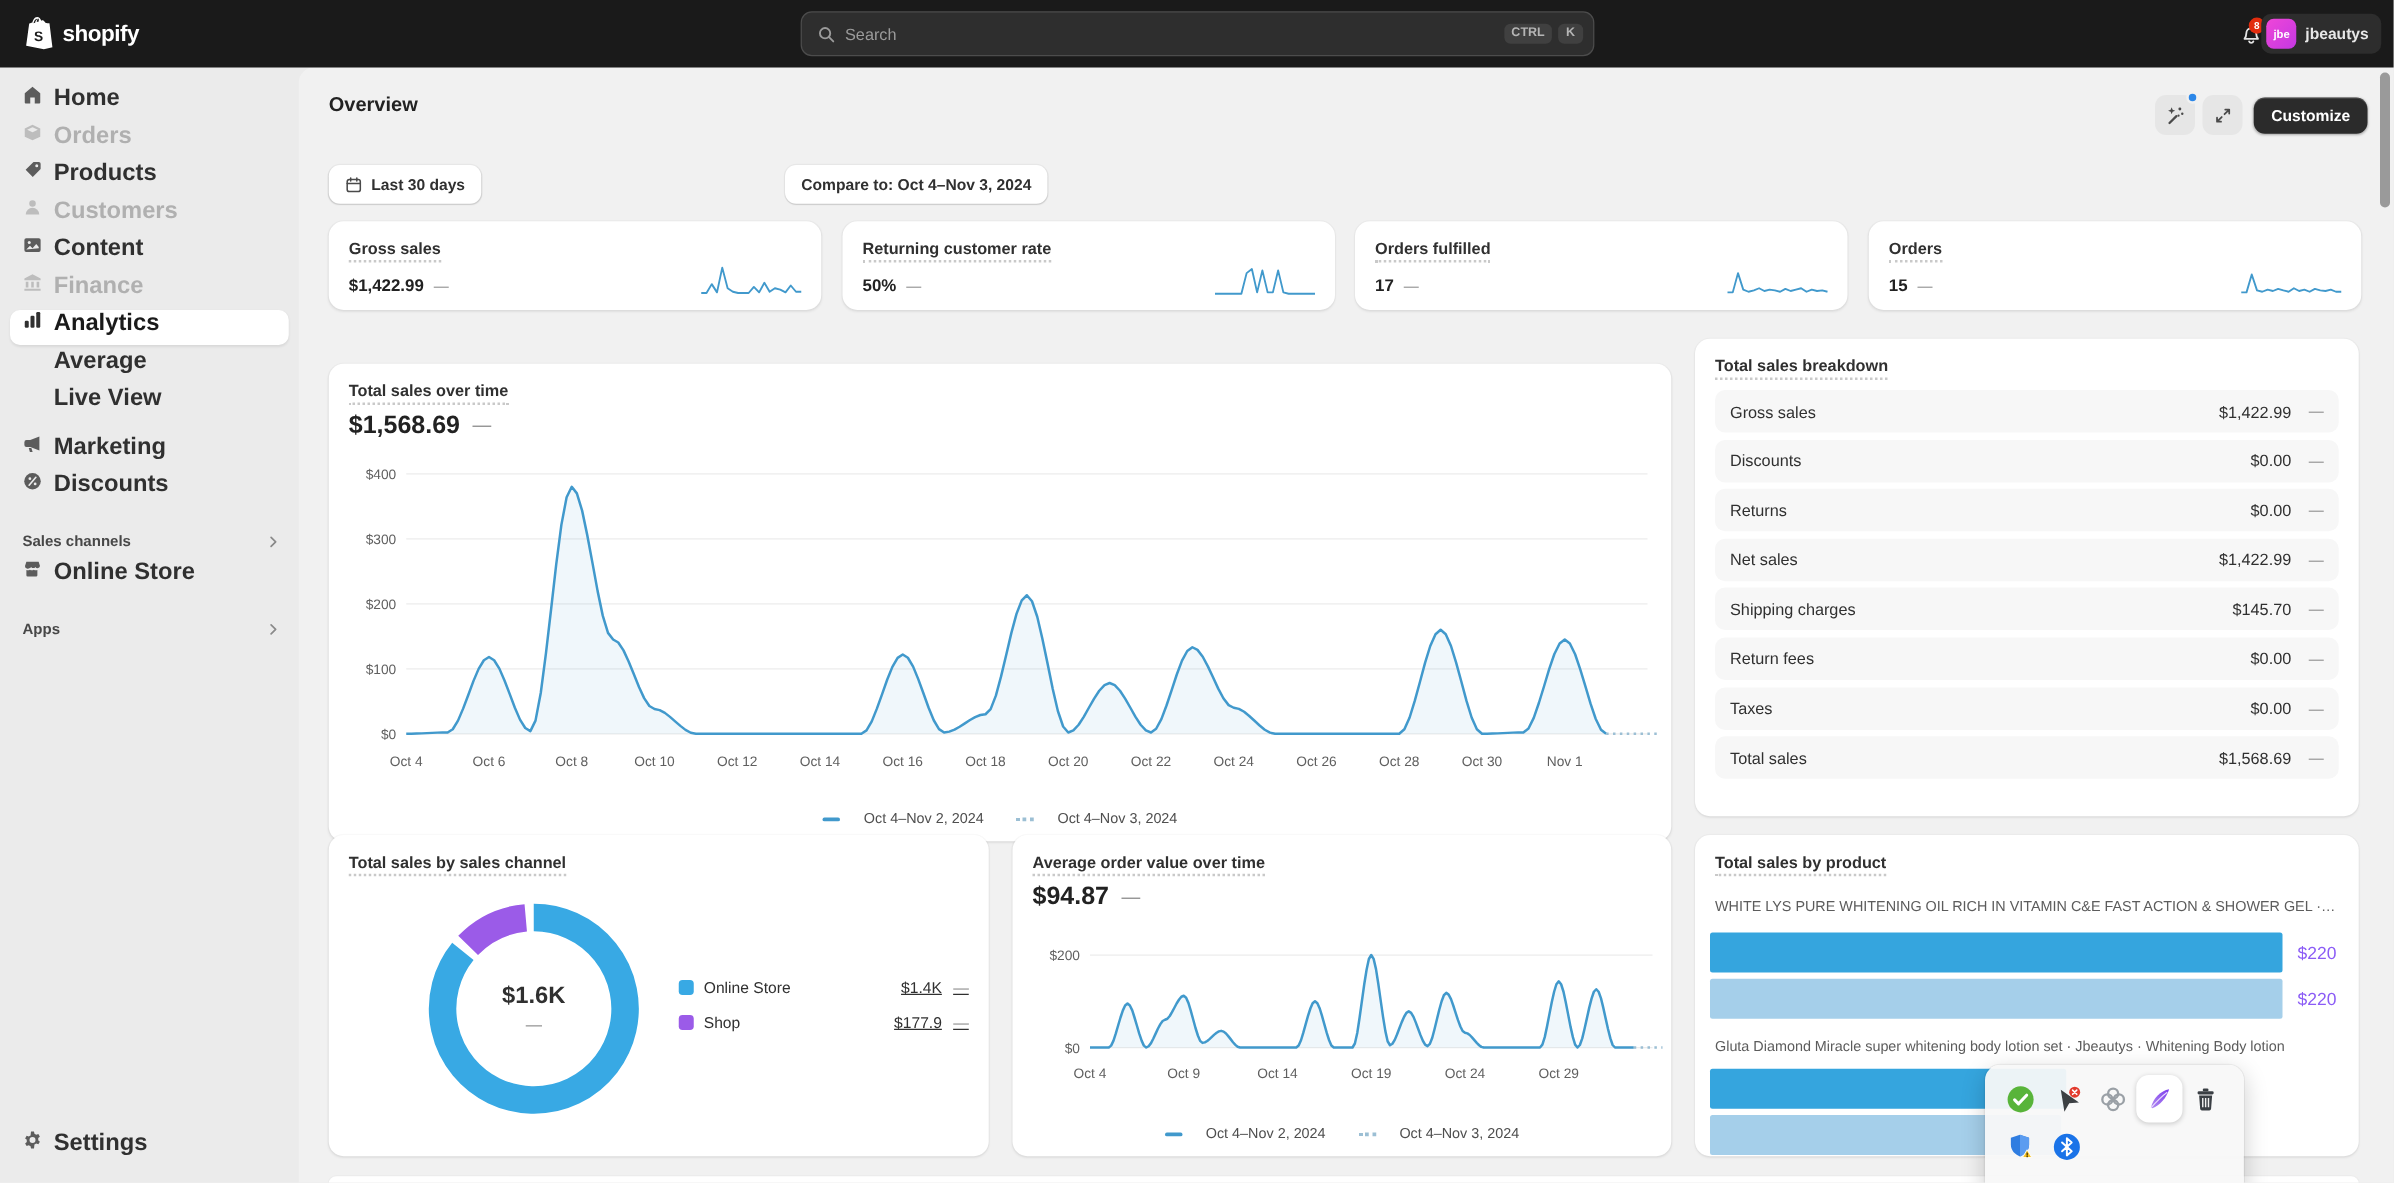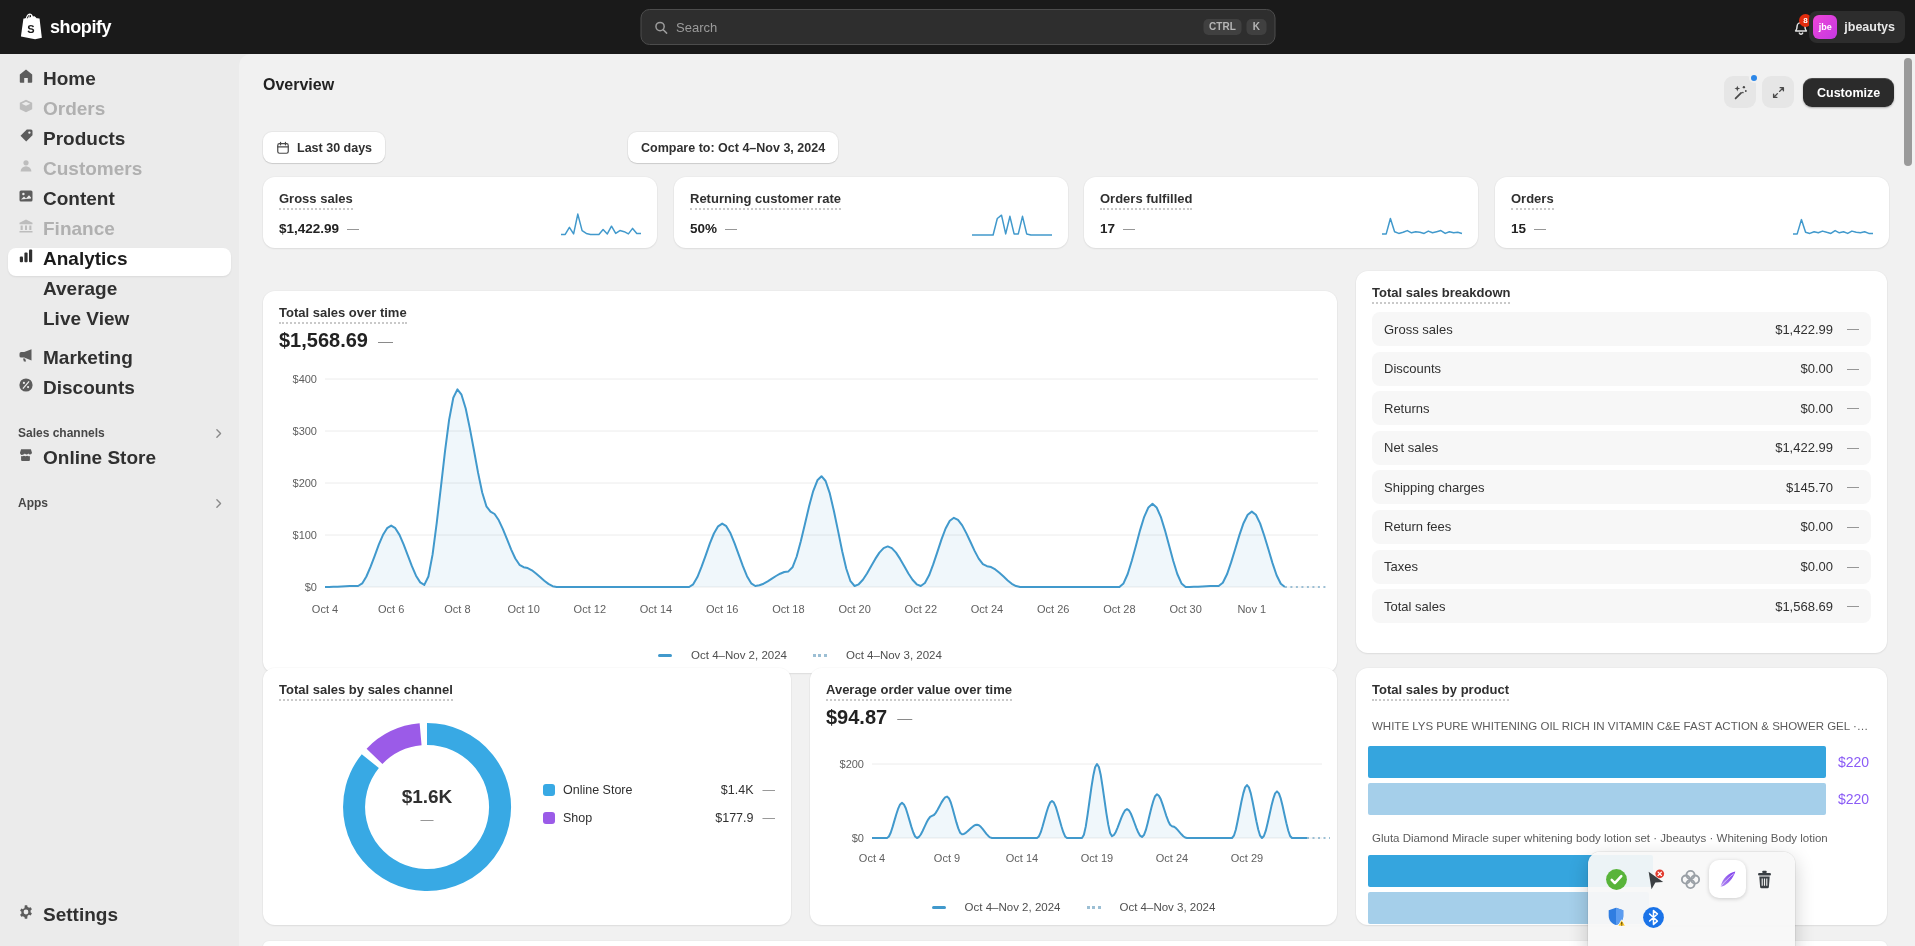--- a/index.html
+++ b/index.html
@@ -95,21 +95,21 @@
   .legend { position:absolute; left:0; right:0; bottom:12px; display:flex; justify-content:center; gap:26px; }
   .legend-item { display:flex; align-items:center; gap:19px; font-size:11.5px; color:#4f4f4f; }
   .sw-solid { width:14px; height:3px; border-radius:2px; background:#4199cc; }
   .sw-dotted { width:14px; border-top:3px dotted #9cbfd4; }
 
   
   .donut-legend { position:absolute; left:280px; top:108px; width:232px; }
   .dl-row { display:flex; align-items:center; gap:8px; height:28px; font-size:12.5px; color:#303030; }
   .dl-swatch { width:12px; height:12px; border-radius:3px; flex:none; }
   .dl-label { flex:1; }
-  .dl-val { display:flex; gap:9px; align-items:center; }
+  .dl-val { display:flex; gap:9px; align-items:center;text-decoration:underline; }
 
   
   .prod-name { position:absolute; left:16px; right:16px; font-size:11.5px; color:#5c5c5c; white-space:nowrap; overflow:hidden; text-overflow:ellipsis; }
   .prod-bar { position:absolute; left:12px; height:32px; border-radius:2px; }
   .bar-val { position:absolute; font-size:14px; color:#8b5cf6; line-height:32px; }
 
   
   .ext-panel {
     position:absolute; left:1588px; top:852px; width:207px; height:108px; z-index:40;
     background:rgba(248,248,248,.94); border-radius:12px;

